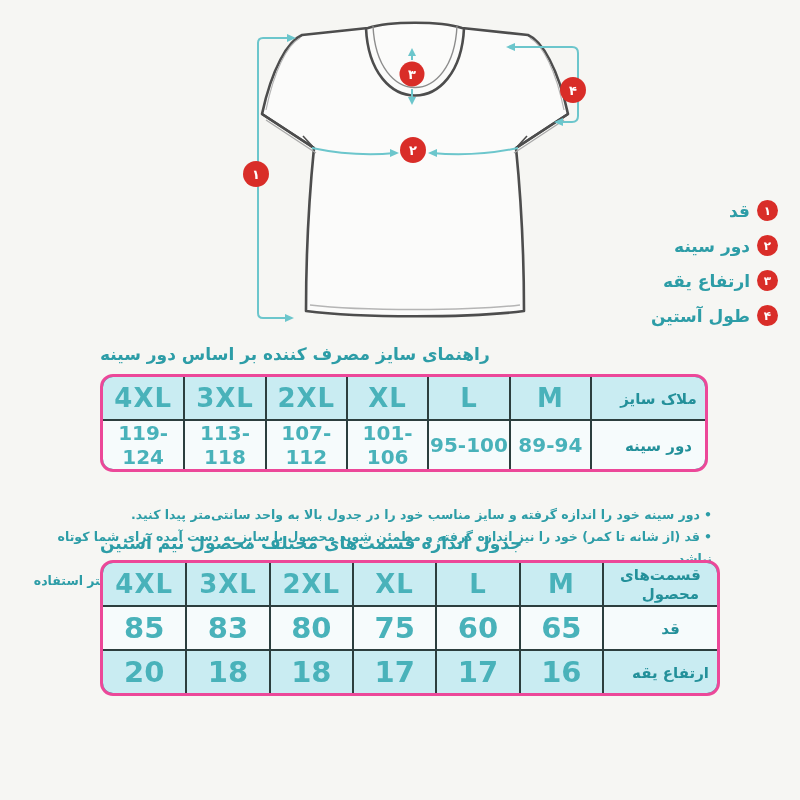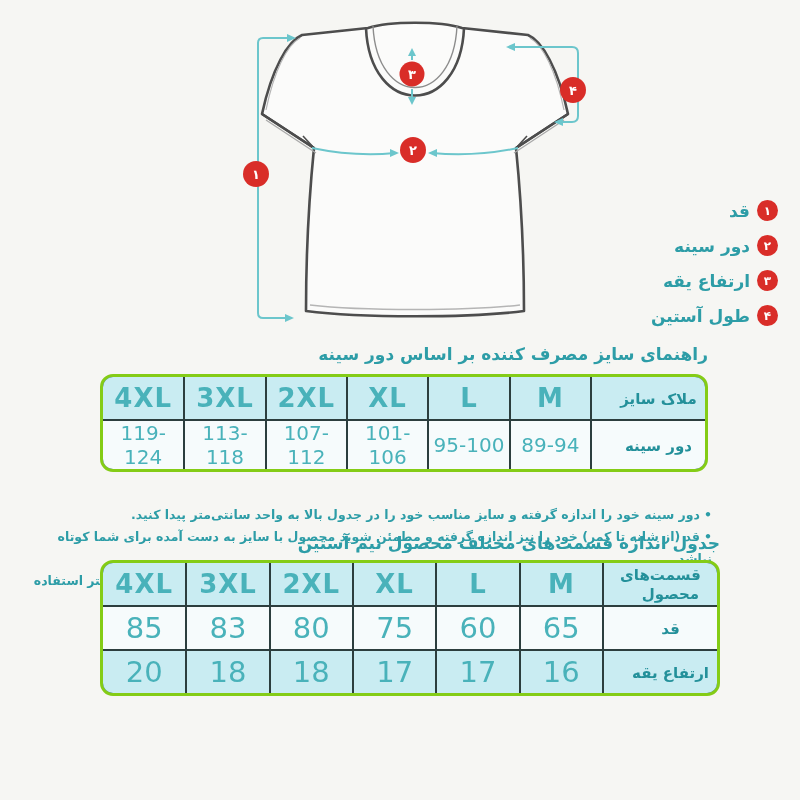--- a/index.html
+++ b/index.html
@@ -21,58 +21,58 @@
   .legend-item{display:flex;align-items:center;gap:7px;direction:rtl;}
   .num-badge{
     width:21px;height:21px;border-radius:50%;background:#d92d28;
     color:#fff;font-size:12px;font-weight:bold;
     display:flex;align-items:center;justify-content:center;flex:0 0 auto;
   }
   .legend-label{color:#2d9da7;font-size:17px;font-weight:bold;white-space:nowrap;}
 
   
   .sec-title{
-    position:absolute;direction:rtl;text-align:right;
+    position:absolute;direction:rtl;text-align:left;
     color:#2d9da7;font-size:17px;font-weight:bold;
   }
   .t1{left:100px;top:344px;width:608px;}
   .t2{left:100px;top:533px;width:620px;}
 
   .notes,.footer-note{
     position:absolute;left:30px;width:682px;direction:rtl;text-align:right;
     color:#2d9da7;font-size:12.5px;font-weight:bold;line-height:22px;
   }
   .notes{top:460px;margin-top:44px;}
   .footer-note{top:746px;}
   .bullet{margin-left:4px;}
 
   
   .tbl-wrap{
-    position:absolute;border:3px solid #84cc16;border-radius:13px;
+    position:absolute;border:3px solid #ec4899;border-radius:13px;
     overflow:hidden;background:#0c4a6e;
   }
   .t1w{left:100px;top:374px;width:602px;}
   .t2w{left:100px;top:560px;width:614px;}
   table{border-collapse:collapse;width:100%;table-layout:fixed;}
   td{
     border:2px solid #2c3e3e;text-align:center;vertical-align:middle;
     padding:0;overflow:hidden;
   }
   tr td:first-child{border-left:none;}
   tr td:last-child{border-right:none;}
   tr:first-child td{border-top:none;}
   tr:last-child td{border-bottom:none;}
   .row-cyan td{background:#c9ecf2;}
   .row-white td{background:#f6fbfc;}
   .t1w .hdr td{height:42px;}
   .t1w .data td{height:37px;}
   .t2w td{height:42px;}
   .lbl-col{width:113px;}
   .size-txt{color:#49b2ba;font-size:26px;font-weight:bold;letter-spacing:1px;}
-  .val-txt{color:#49b2ba;font-size:20px;font-weight:normal;direction:ltr;unicode-bidi:isolate;margin-top:30px;}
+  .val-txt{color:#49b2ba;font-size:20px;font-weight:bold;direction:ltr;unicode-bidi:isolate;margin-top:30px;}
   .big-val{font-size:29px;}
   .lbl-txt{color:#23909a;font-size:15px;font-weight:bold;direction:rtl;margin-left:20px;}
 </style>
 </head>
 <body>
 
 <div class="canvas">
 
   <svg class="diagram" viewBox="0 0 350 332">
 

